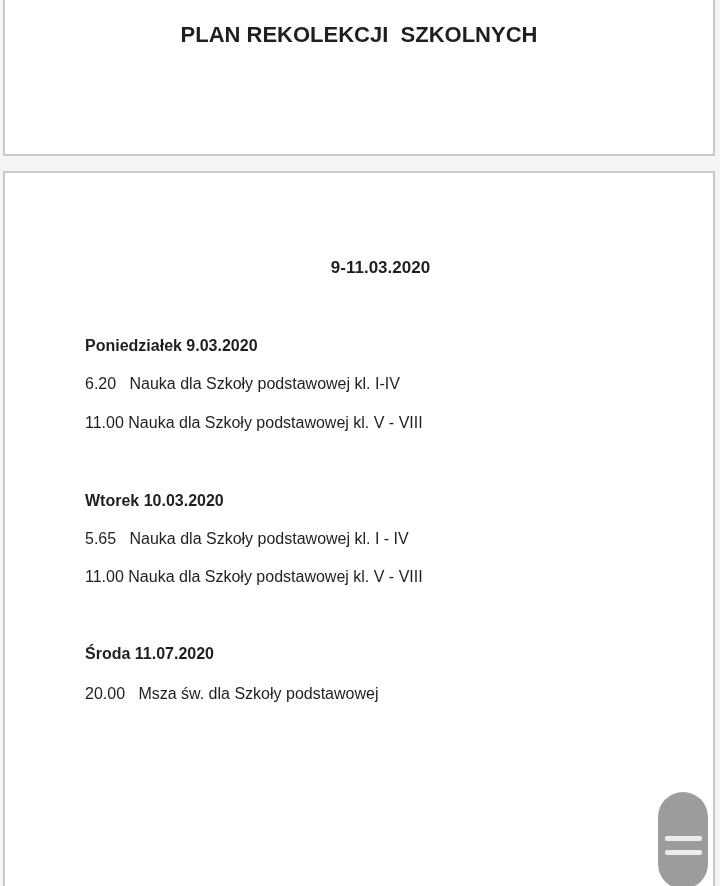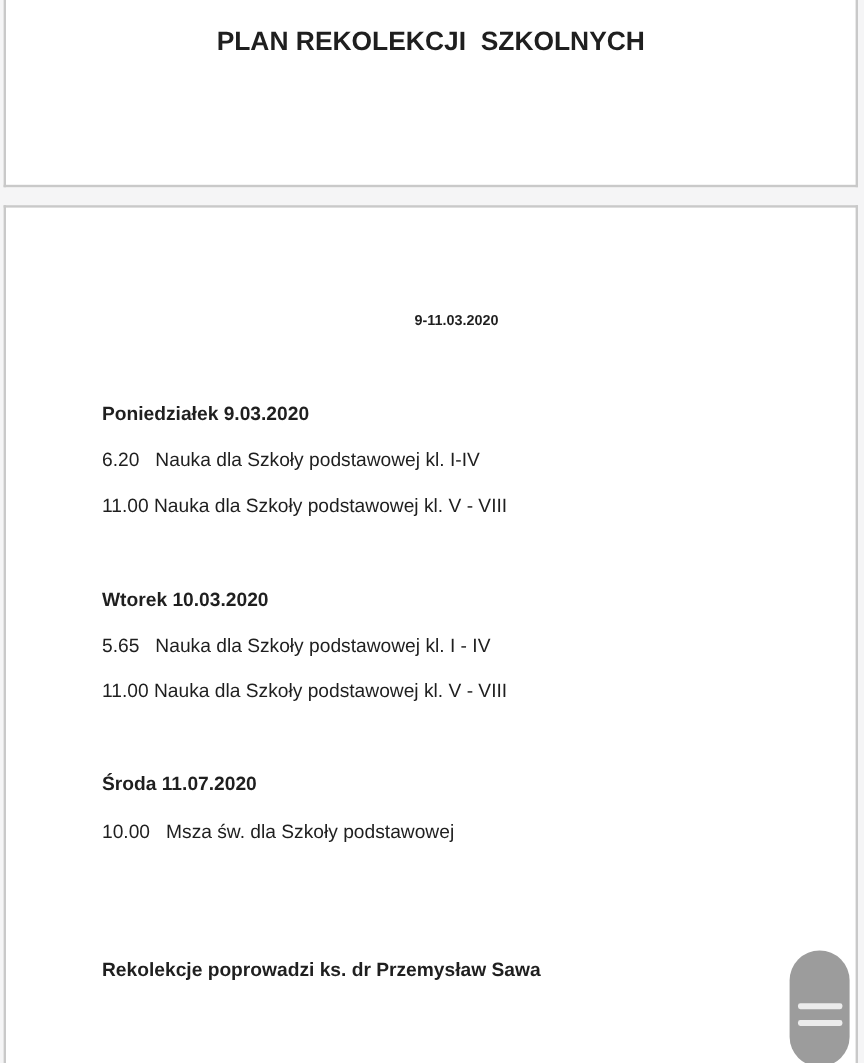--- a/index.html
+++ b/index.html
@@ -49,21 +49,21 @@
     line-height: 20px;
     white-space: pre;
   }
   .date-heading {
     position: absolute;
     top: 84px;
     left: 0;
     right: 0;
     text-align: center;
     font-weight: bold;
-    font-size: 12px;
+    font-size: 17px;
     line-height: 21px;
     white-space: pre;
     margin-left: 43px;
   }
   .line {
     position: absolute;
     left: 80px;
     font-size: 16px;
     line-height: 20px;
     white-space: pre;
@@ -115,23 +115,22 @@
 
     <div class="line bold pos-day1">Poniedziałek 9.03.2020</div>
     <div class="line pos-d1i1">6.20   Nauka dla Szkoły podstawowej kl. I-IV</div>
     <div class="line pos-d1i2">11.00 Nauka dla Szkoły podstawowej kl. V - VIII</div>
 
     <div class="line bold pos-day2">Wtorek 10.03.2020</div>
     <div class="line pos-d2i1">5.65   Nauka dla Szkoły podstawowej kl. I - IV</div>
     <div class="line pos-d2i2">11.00 Nauka dla Szkoły podstawowej kl. V - VIII</div>
 
     <div class="line bold pos-day3">Środa 11.07.2020</div>
-    <div class="line pos-d3i1">10.00   Msza św. dla Szkoły podstawowej</div>
+    <div class="line pos-d3i1">20.00   Msza św. dla Szkoły podstawowej</div>
 
-    <div class="line bold pos-footer">Rekolekcje poprowadzi ks. dr Przemysław Sawa</div>
   </div>
 
   <div class="scroll-handle">
     <span class="grip grip-1"></span>
     <span class="grip grip-2"></span>
   </div>
 
 </div>
 
 </body></html>

